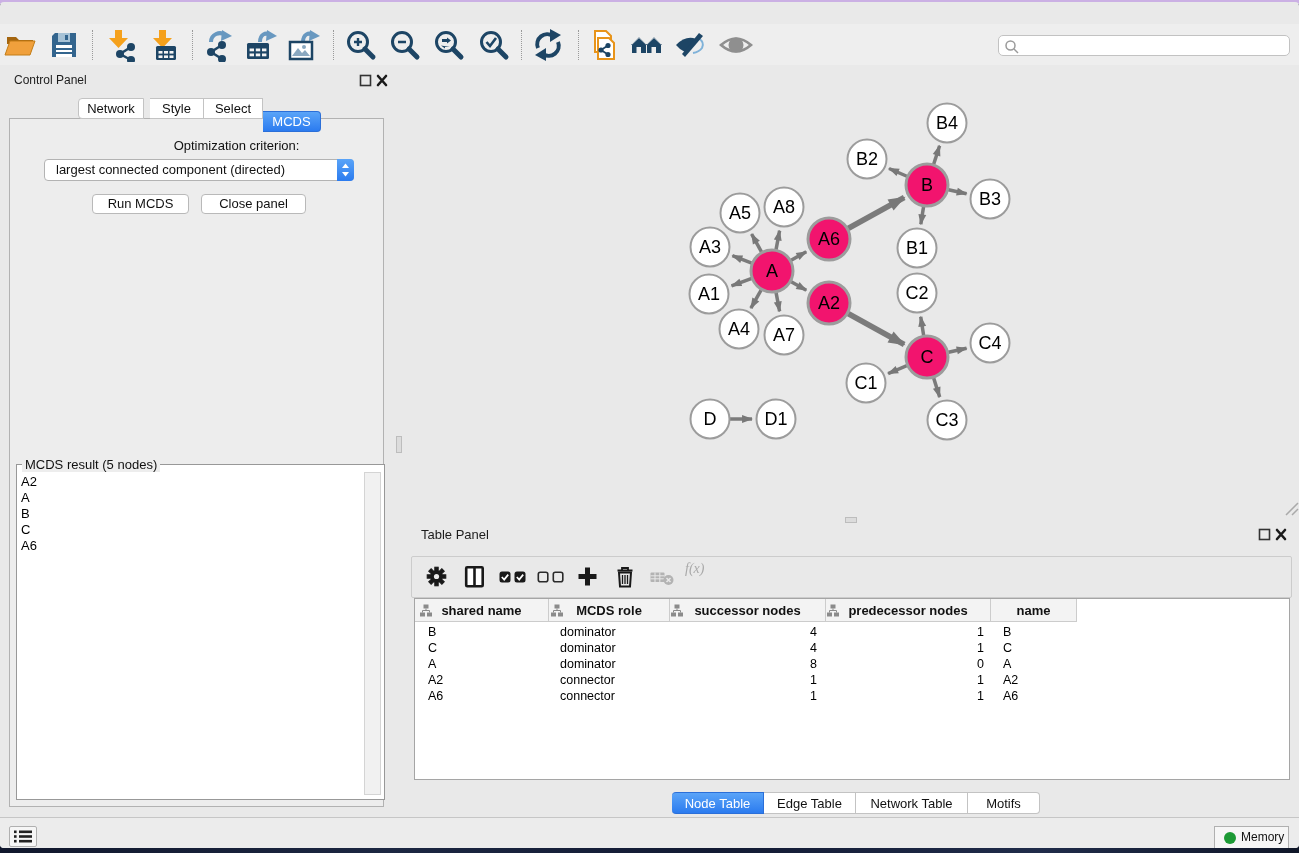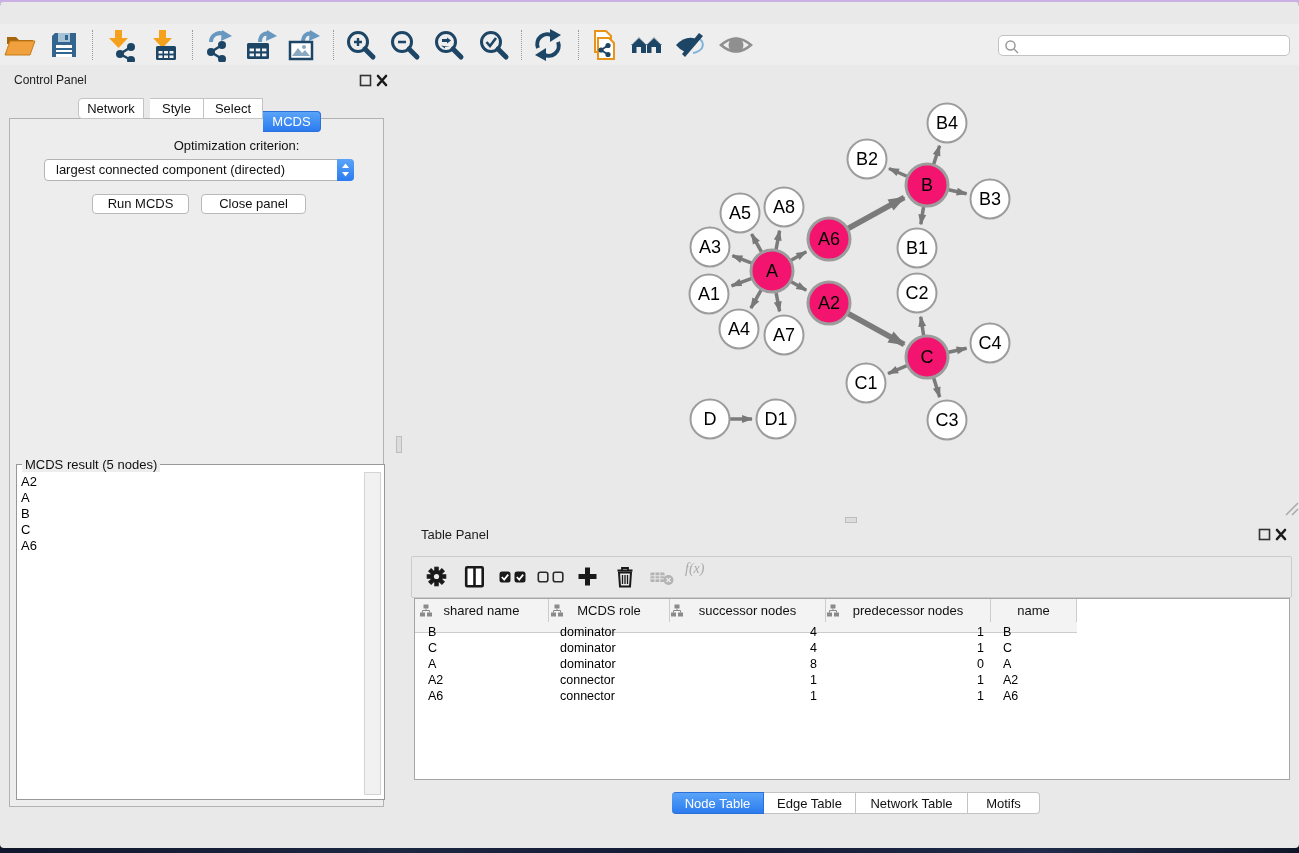--- a/index.html
+++ b/index.html
@@ -34,21 +34,21 @@
 #mcds-scroll { position:absolute; right:3px; top:7px; bottom:4px; width:17px; background:#f1f1f1; border:1px solid #d4d4d4; }
 
 #gwin { position:absolute; left:403px; top:64px; width:895px; height:449px; border:1px solid #979797; border-radius:5px 5px 0 0; background:#fff; }
 #gwin-title { position:absolute; top:0; left:0; right:0; height:21px; border-radius:5px 5px 0 0;
   background:linear-gradient(#f7f7f7,#dadada 80%,#d0d0d0); border-bottom:1px solid #a8a8a8;
   text-align:center; font-size:13px; color:#333; line-height:21px; }
 
 #tp-title { position:absolute; left:421px; top:525px; font-size:13px; color:#1d1d1d; }
 #tp-toolbar { position:absolute; left:411px; top:554px; width:881px; height:42px; background:#e9e9e9; border:1px solid #cccccc; border-radius:2px; }
 #tbl { position:absolute; left:414px; top:596px; width:876px; height:182px; background:#fff; border:1px solid #a5a5a5; }
-#tbl-header { position:absolute; left:0; top:0; width:662px; height:34px; background:#f3f3f3; border-bottom:1px solid #cccccc; }
+#tbl-header { position:absolute; left:0; top:0; width:662px; height:23px; background:#f3f3f3; border-bottom:1px solid #cccccc;font-weight:bold; }
 .hcell { position:absolute; top:0; height:23px; border-right:1px solid #cccccc; font-size:13px; color:#111; text-align:center; line-height:23px; }
 .trow { position:absolute; font-size:12.5px; color:#000; height:16px; line-height:16px; }
 .bt { position:absolute; top:790px; height:22px; background:#fff; border:1px solid #c3c3c3; border-left:none; font-size:13px; color:#111; text-align:center; line-height:21px; }
 .btsel { background:linear-gradient(#5aa4f8,#2b7bef); color:#fff; border-color:#2b6fd8; }
 
 #statusbar { position:absolute; left:0; right:0; top:815px; bottom:0; background:#ececec; border-top:1px solid #c6c6c6; }
 #sb-btn { position:absolute; left:9px; top:8px; width:28px; height:21px; background:#f6f6f6; border:1px solid #b0b0b0; border-radius:2px; }
 #mem-btn { position:absolute; right:10px; top:8px; width:75px; height:23px; background:#f6f6f6; border:1px solid #b0b0b0; font-size:12px; color:#111; line-height:21px; padding-left:26px; }
 #mem-dot { position:absolute; left:9px; top:5px; width:12px; height:12px; border-radius:50%; background:#1d9a35; }
 svg text { font-family:"Liberation Sans",sans-serif; }
@@ -398,13 +398,28 @@
   <div class="bt" style="left:764px;width:92px;">Edge Table</div>
   <div class="bt" style="left:856px;width:112px;">Network Table</div>
   <div class="bt" style="left:968px;width:72px;border-radius:0 4px 4px 0;">Motifs</div>
 
   <div class="abs" style="left:396px;top:434px;width:6px;height:17px;background:#dcdcdc;border:1px solid #bdbdbd;"></div>
   <div class="abs" style="left:845px;top:515px;width:12px;height:6px;background:#dcdcdc;border:1px solid #bdbdbd;"></div>
   <svg class="abs" style="left:1285px;top:500px;" width="14" height="14">
     <path d="M13,1 L1,13 M13,7 L7,13" stroke="#aaaaaa" stroke-width="1.5"></path>
   </svg>
 
+  <div id="statusbar">
+    <div id="sb-btn">
+      <svg width="20" height="15" style="position:absolute;left:3px;top:2px;">
+        <g fill="#222">
+          <rect x="1" y="1.5" width="2.6" height="2.6"></rect>
+            <rect x="6" y="1.5" width="13" height="2.6"></rect>
+          <rect x="1" y="6.2" width="2.6" height="2.6"></rect>
+            <rect x="6" y="6.2" width="13" height="2.6"></rect>
+          <rect x="1" y="10.9" width="2.6" height="2.6"></rect>
+            <rect x="6" y="10.9" width="13" height="2.6"></rect>
+        </g>
+      </svg>
+    </div>
+    <div id="mem-btn"><div id="mem-dot"></div>Memory</div>
+  </div>
 </div>
 
 </body></html>

